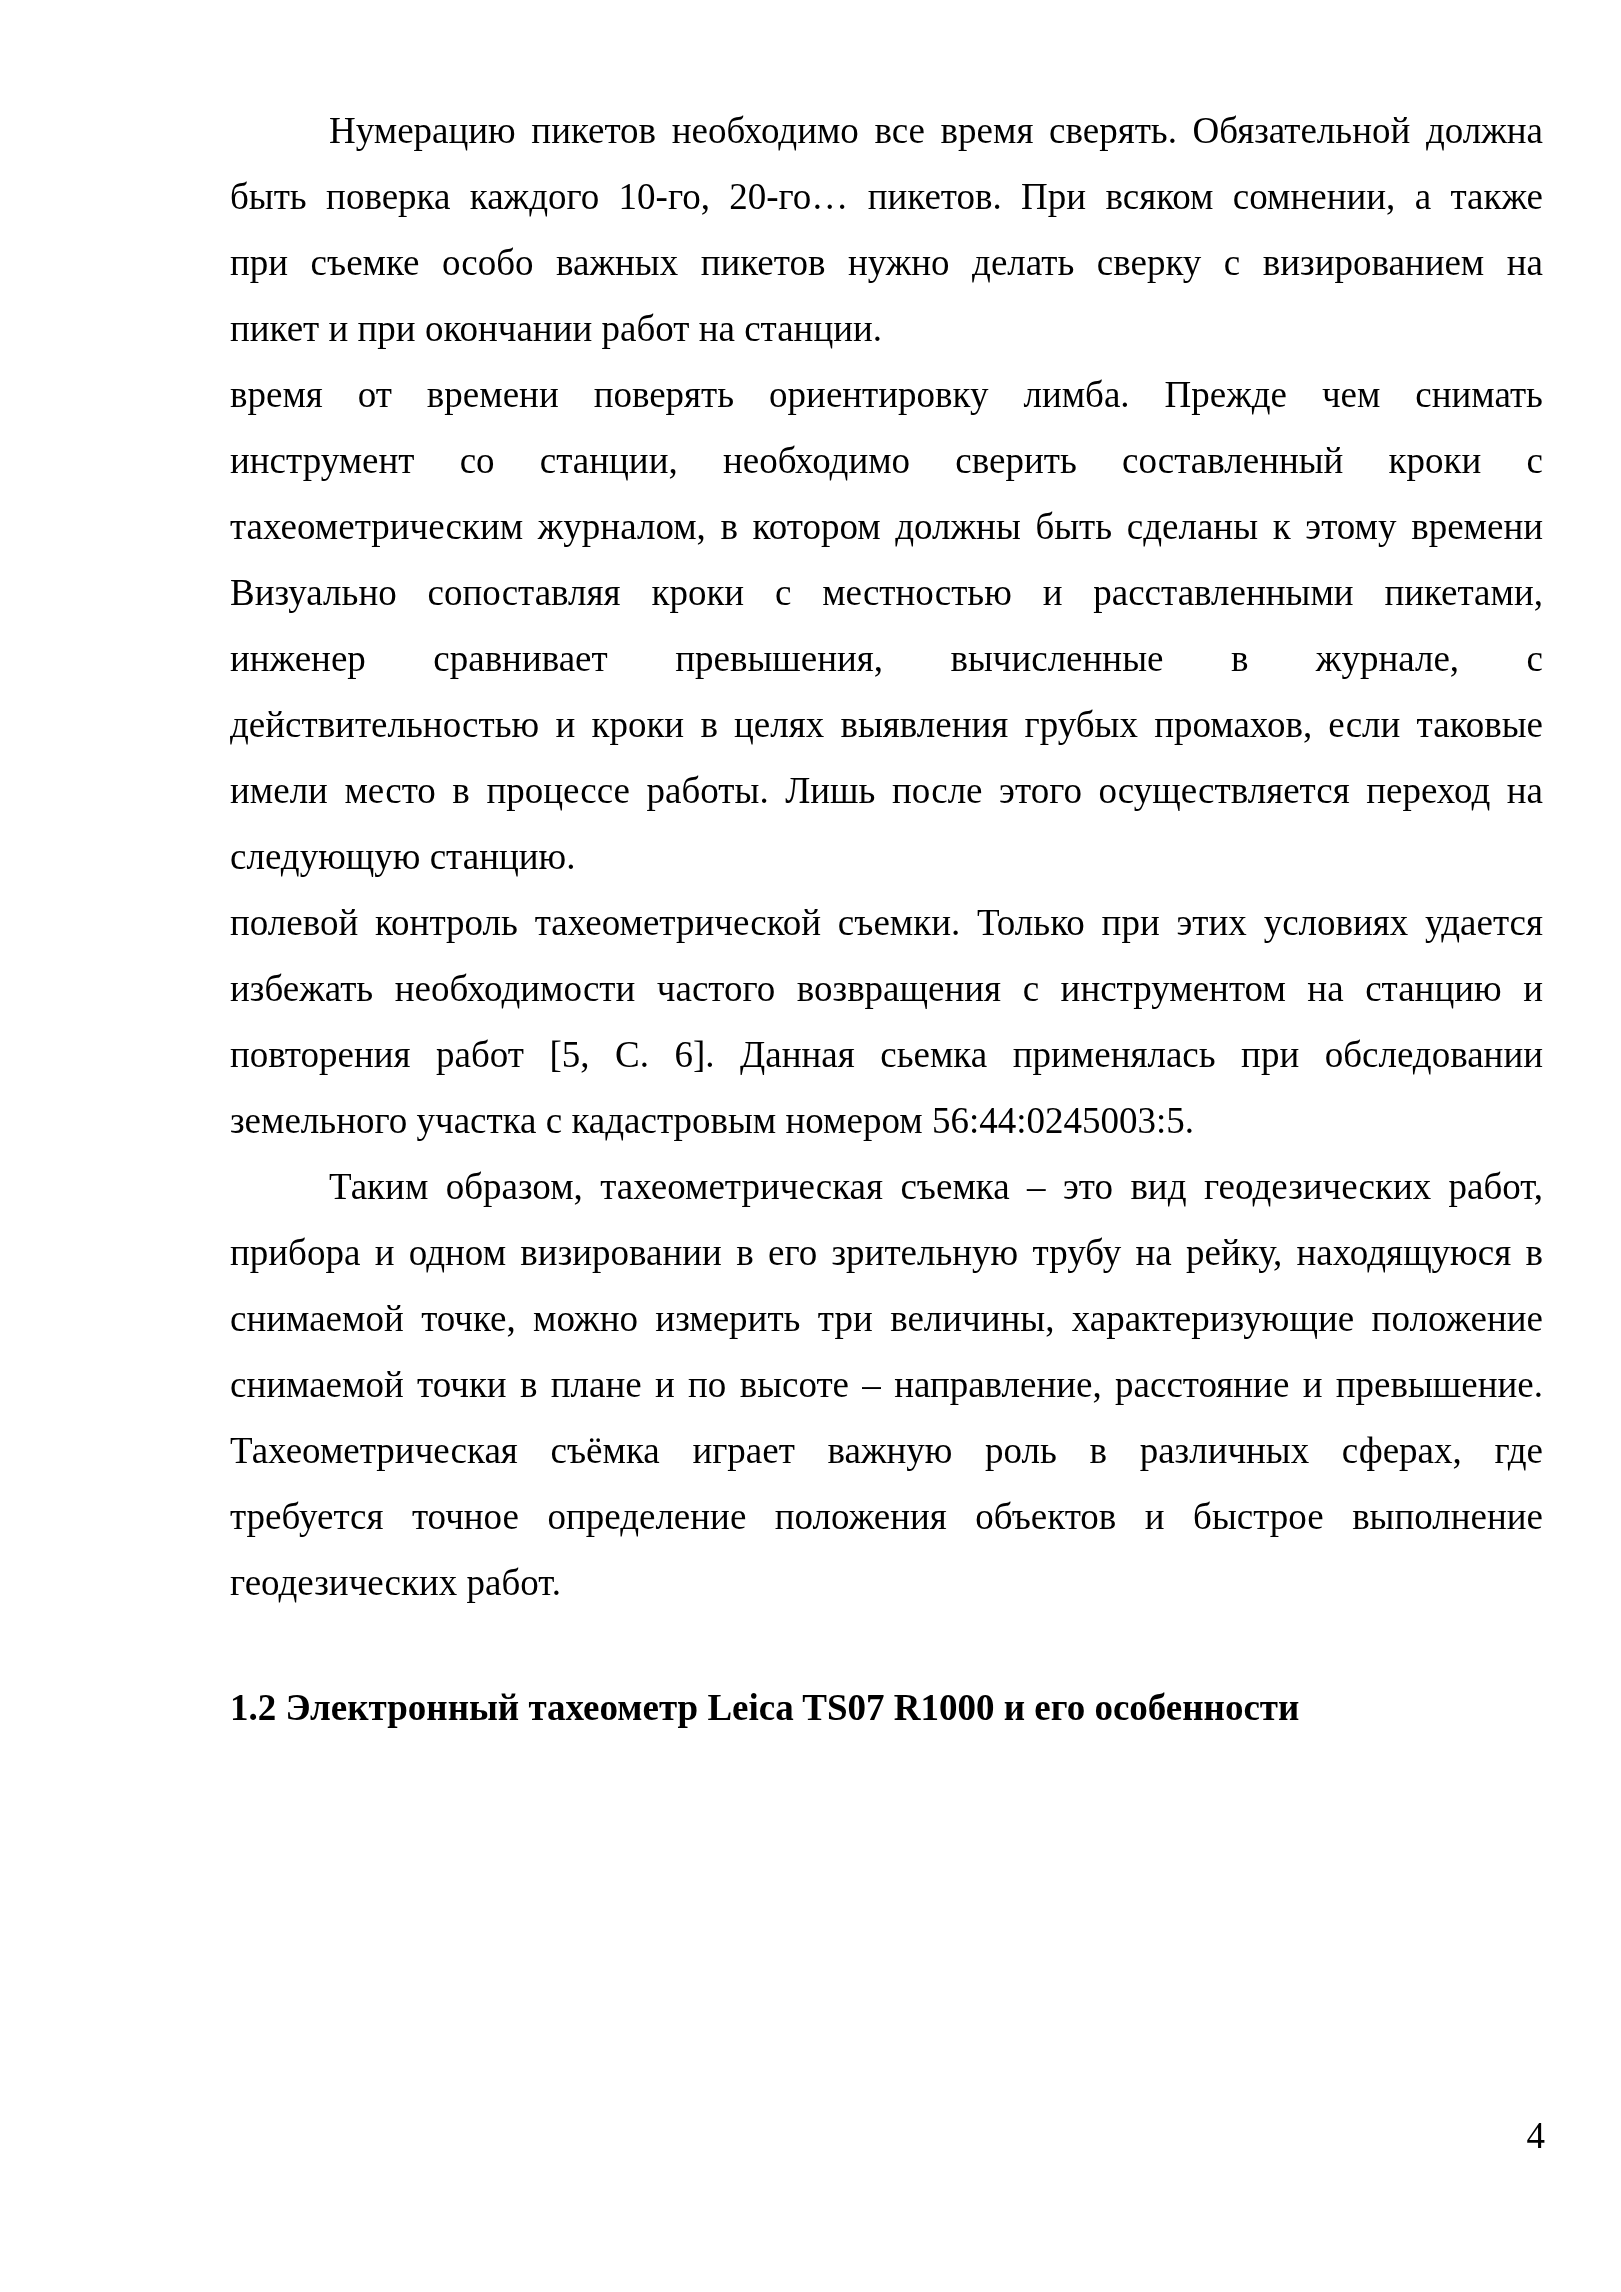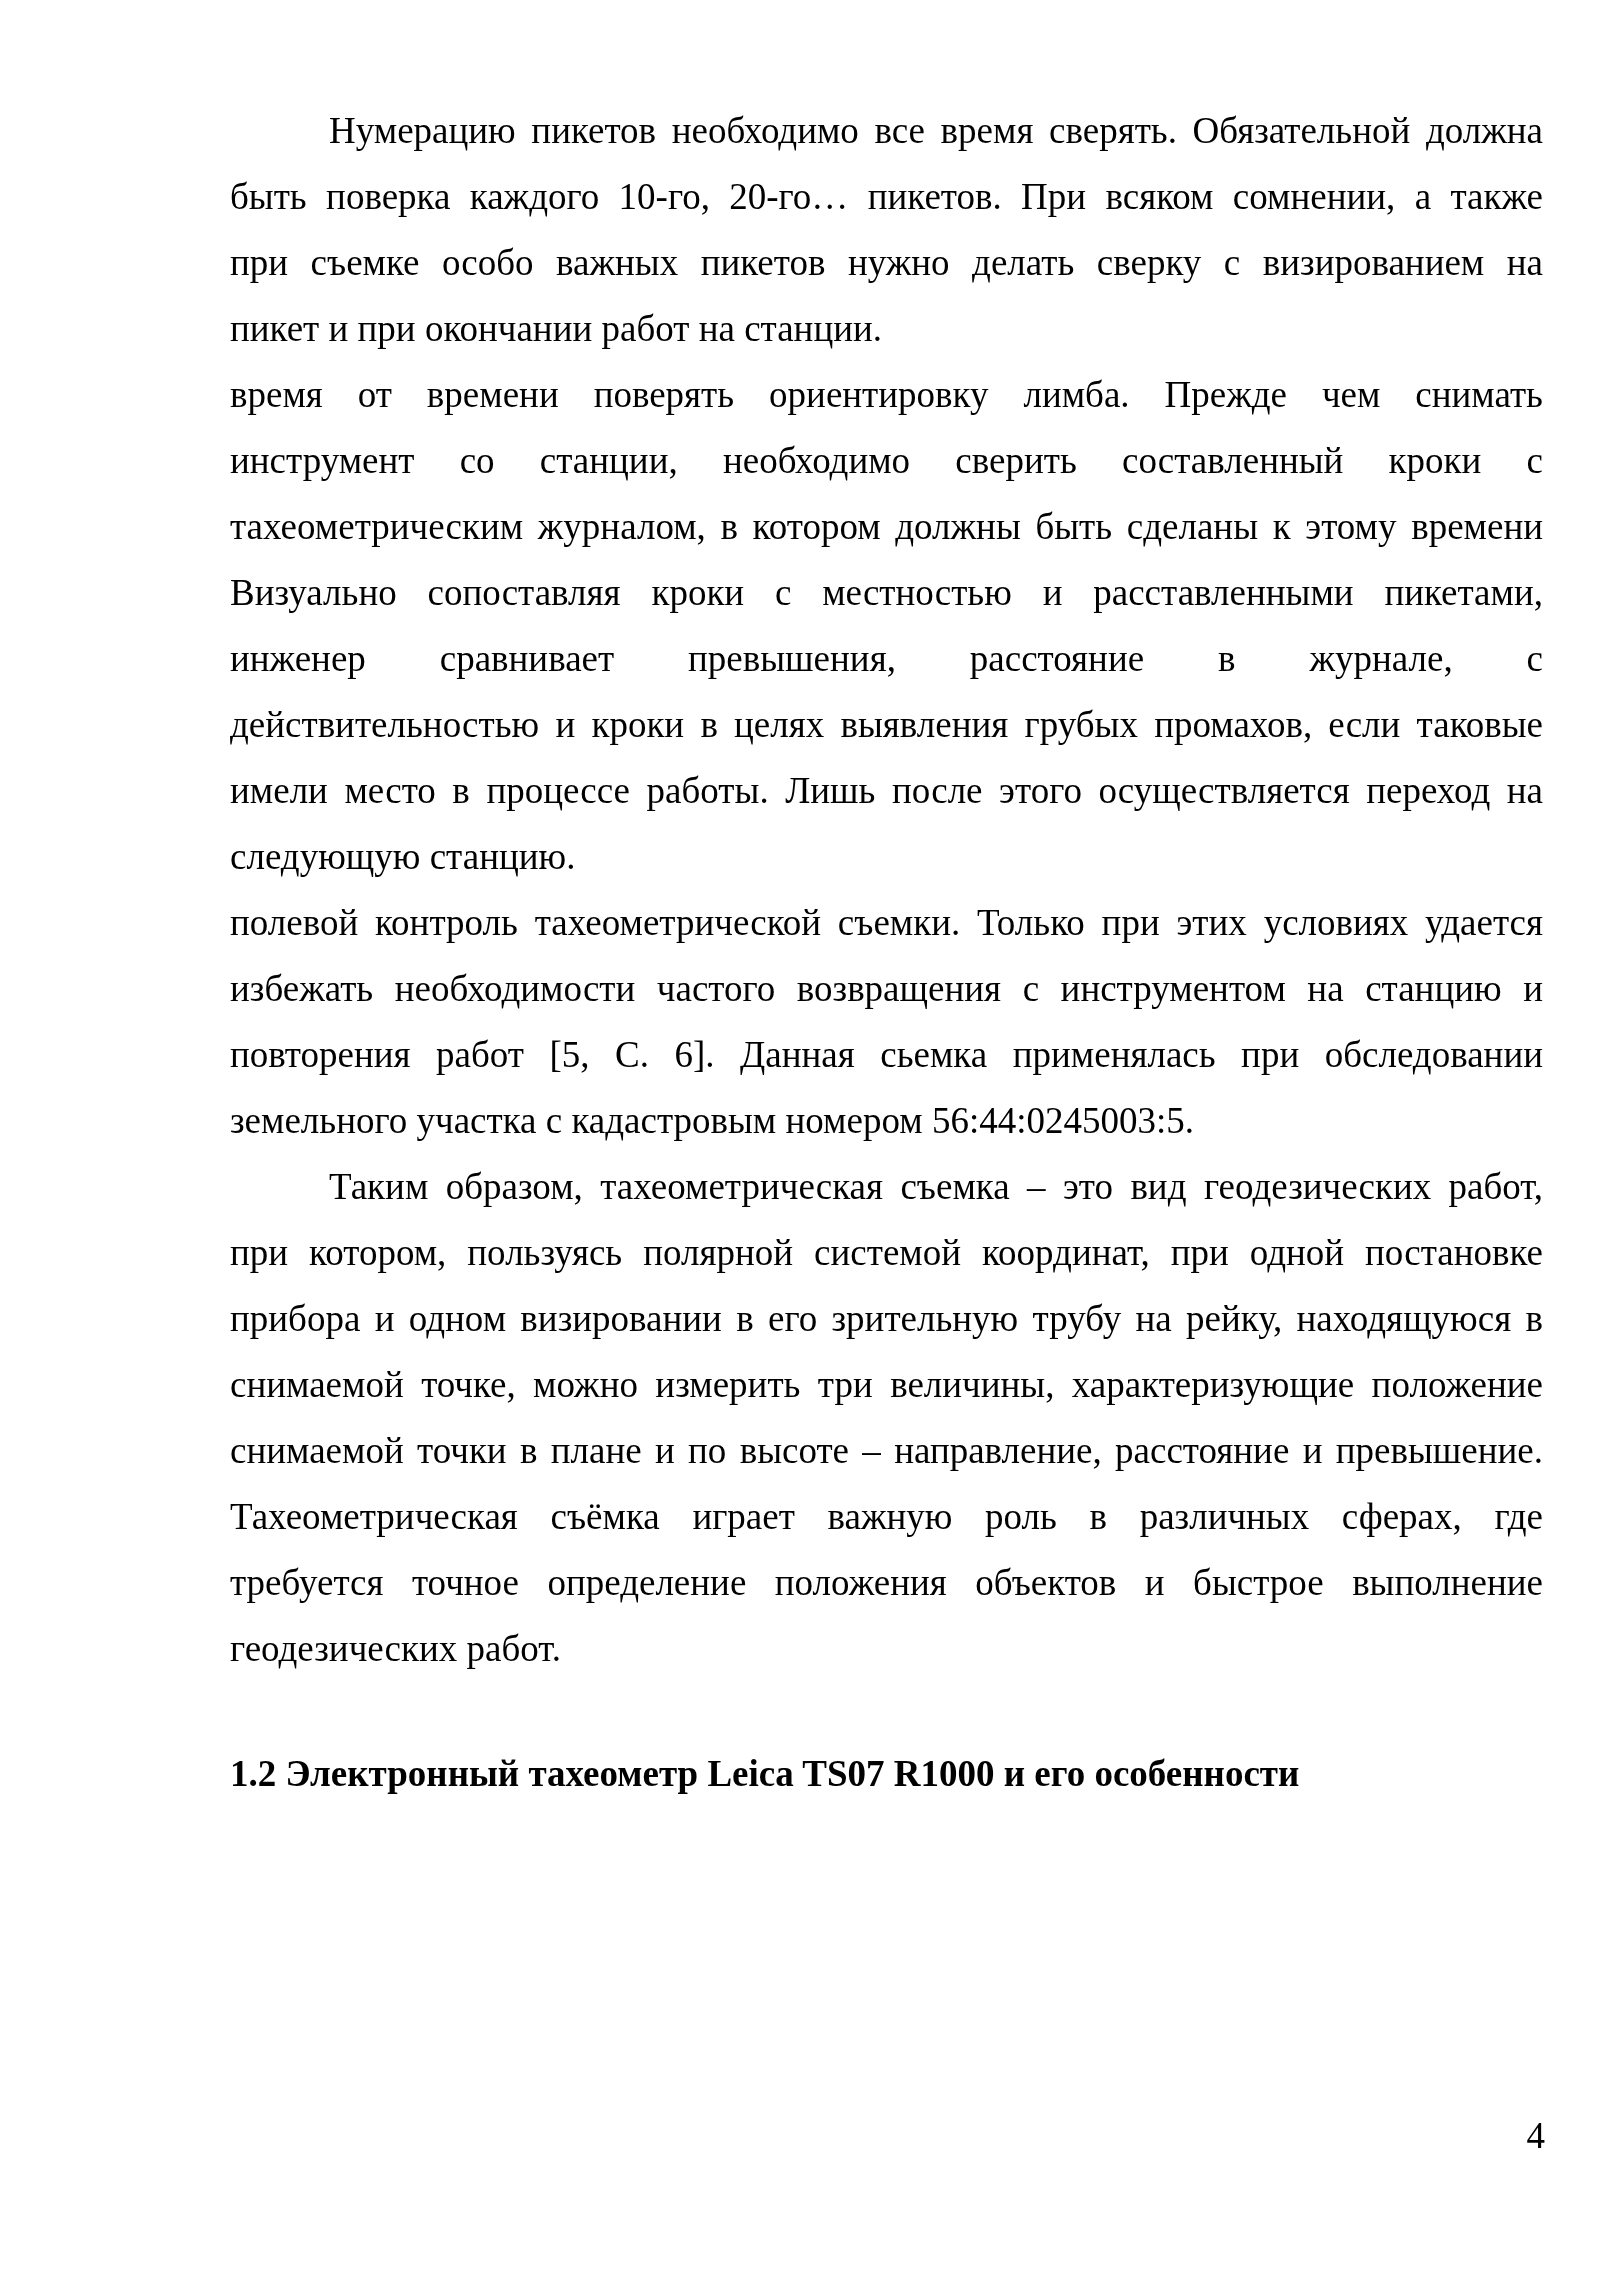--- a/index.html
+++ b/index.html
@@ -57,30 +57,29 @@
   <div class="content">
     <div id="paragraphs">
         <div class="line first">Нумерацию пикетов необходимо все время сверять. Обязательной должна</div>
         <div class="line">быть поверка каждого 10-го, 20-го… пикетов. При всяком сомнении, а также</div>
         <div class="line">при съемке особо важных пикетов нужно делать сверку с визированием на</div>
         <div class="line para-end">пикет и при окончании работ на станции.</div>
         <div class="line">время от времени поверять ориентировку лимба. Прежде чем снимать</div>
         <div class="line">инструмент со станции, необходимо сверить составленный кроки с</div>
         <div class="line">тахеометрическим журналом, в котором должны быть сделаны к этому времени</div>
         <div class="line">Визуально сопоставляя кроки с местностью и расставленными пикетами,</div>
-        <div class="line">инженер сравнивает превышения, расстояние в журнале, с</div>
+        <div class="line">инженер сравнивает превышения, вычисленные в журнале, с</div>
         <div class="line">действительностью и кроки в целях выявления грубых промахов, если таковые</div>
         <div class="line">имели место в процессе работы. Лишь после этого осуществляется переход на</div>
         <div class="line para-end">следующую станцию.</div>
         <div class="line">полевой контроль тахеометрической съемки. Только при этих условиях удается</div>
         <div class="line">избежать необходимости частого возвращения с инструментом на станцию и</div>
         <div class="line">повторения работ [5, С. 6]. Данная сьемка применялась при обследовании</div>
         <div class="line para-end">земельного участка с кадастровым номером 56:44:0245003:5.</div>
         <div class="line first">Таким образом, тахеометрическая съемка – это вид геодезических работ,</div>
-        <div class="line">при котором, пользуясь полярной системой координат, при одной постановке</div>
         <div class="line">прибора и одном визировании в его зрительную трубу на рейку, находящуюся в</div>
         <div class="line">снимаемой точке, можно измерить три величины, характеризующие положение</div>
         <div class="line">снимаемой точки в плане и по высоте – направление, расстояние и превышение.</div>
         <div class="line">Тахеометрическая съёмка играет важную роль в различных сферах, где</div>
         <div class="line">требуется точное определение положения объектов и быстрое выполнение</div>
         <div class="line para-end">геодезических работ.</div>
       </div>
     <h2 class="heading">1.2 Электронный тахеометр Leica TS07 R1000 и его особенности</h2>
   </div>
   <div class="page-number">4</div>

